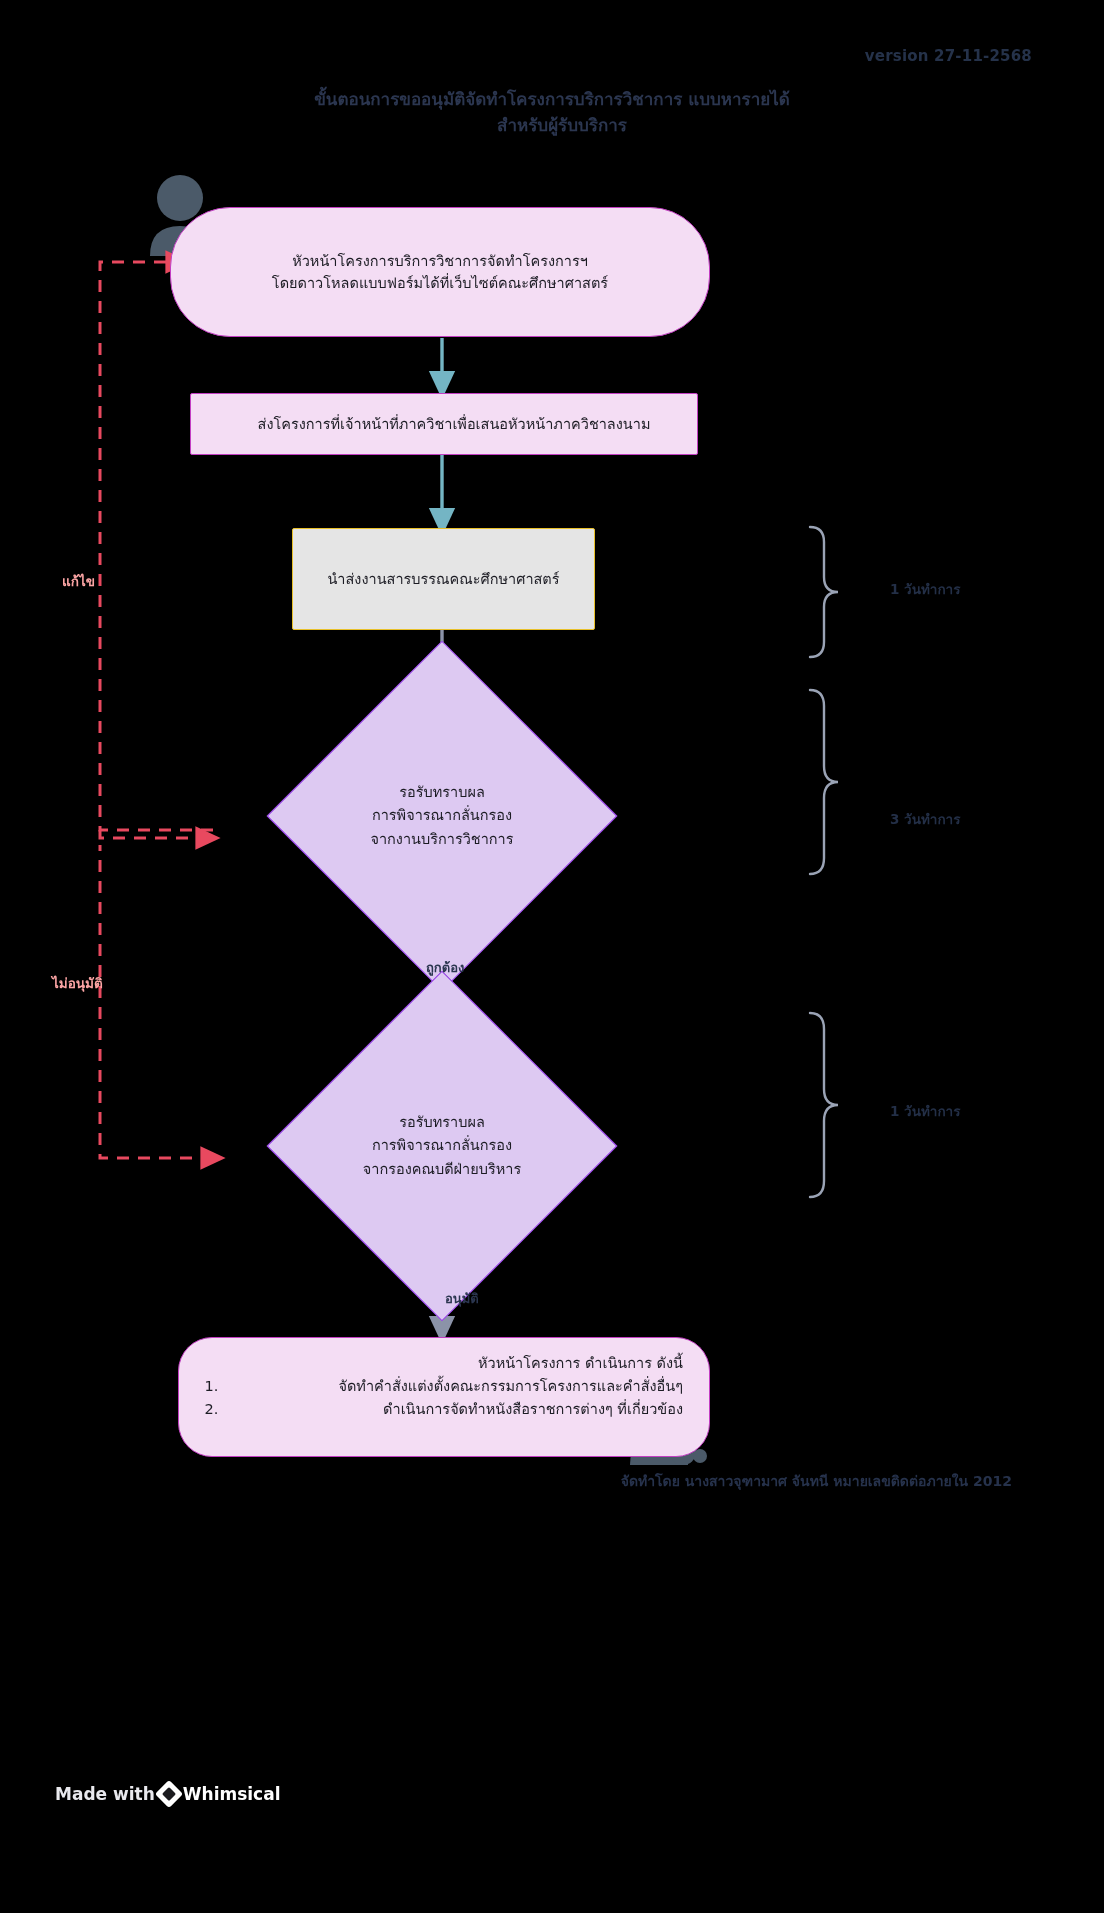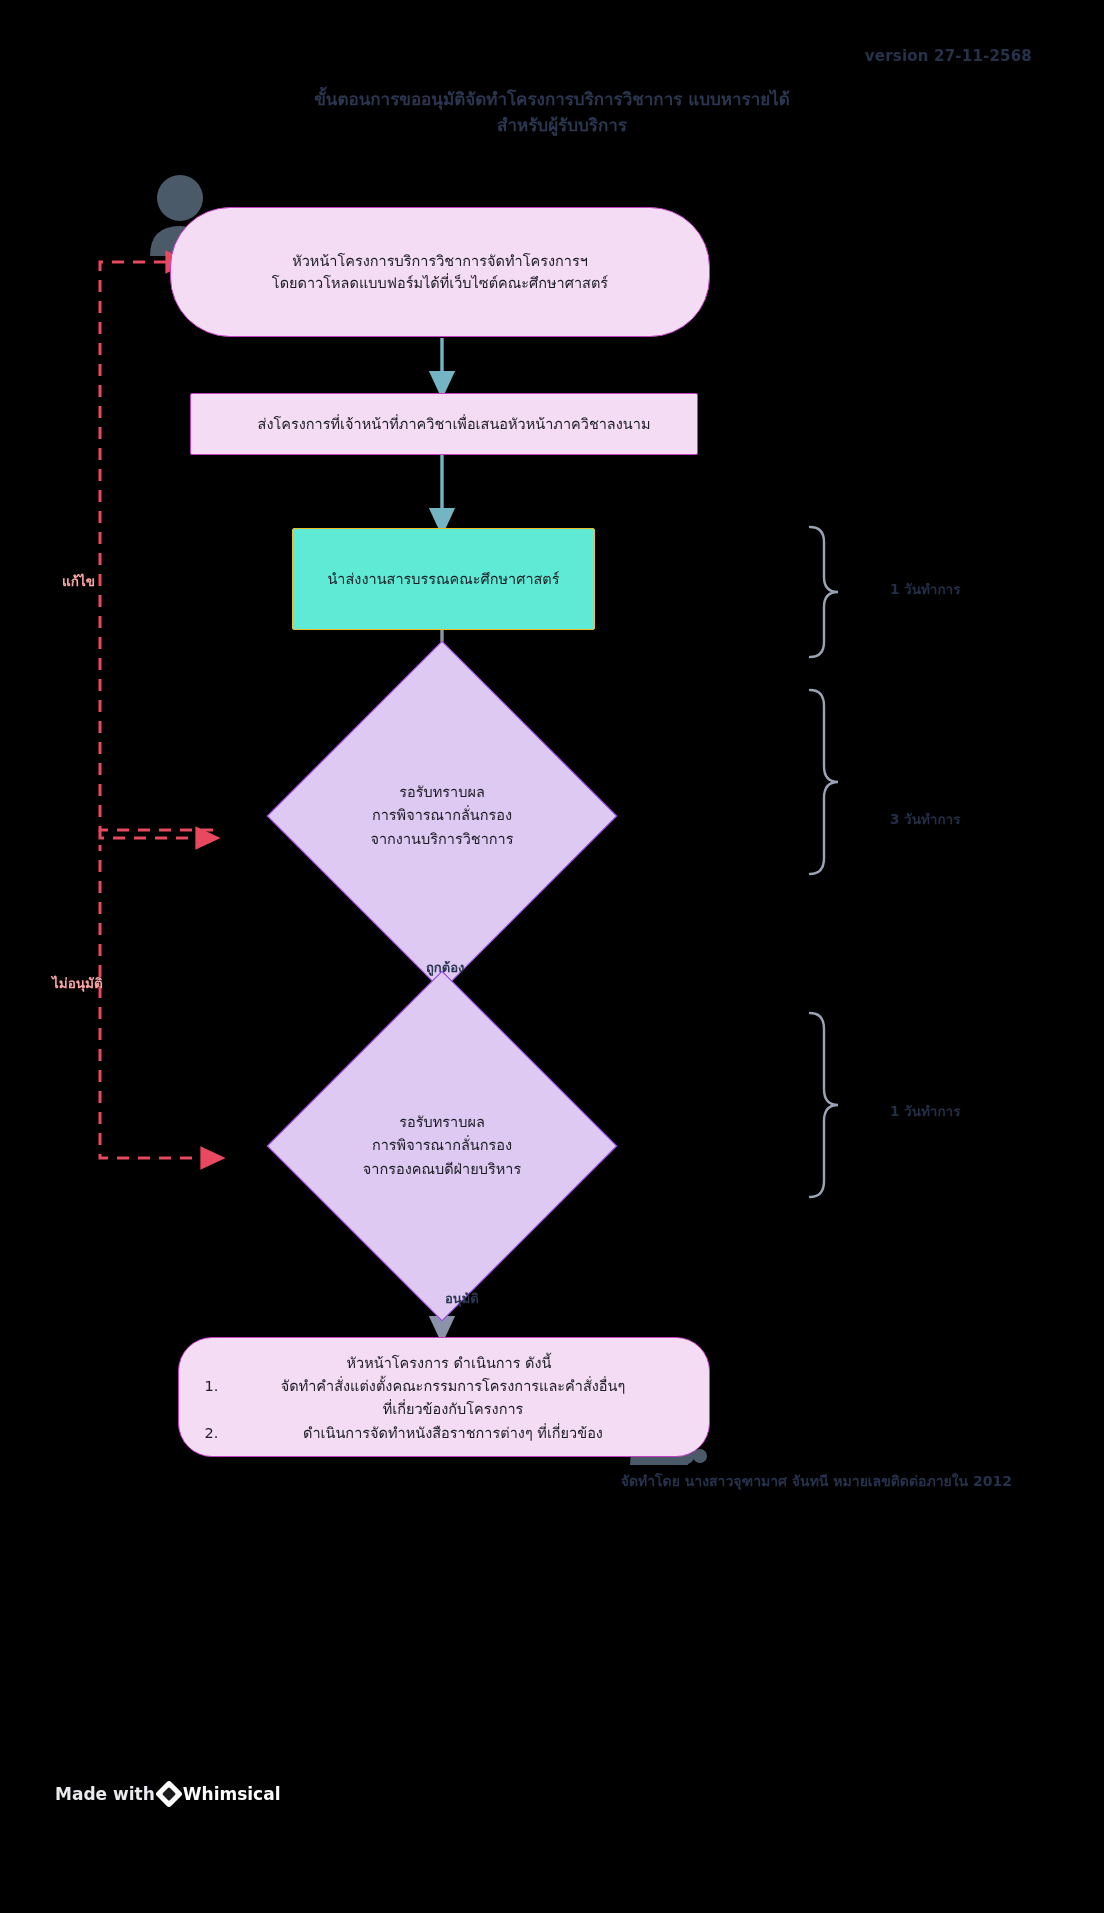--- a/index.html
+++ b/index.html
@@ -56,21 +56,21 @@
     border: 1.6px solid #c33ec3;
     border-radius: 60px;
   }
   .rect {
     background: #f4ddf4;
     border: 1.6px solid #c33ec3;
     border-radius: 2px;
     padding-left: 20px;
   }
   .yellowbox {
-    background: #5eead4;
+    background: #e5e5e5;
     border: 1.8px solid #e8c02a;
     border-radius: 2px;
   }
   .diamond-wrap { }
   .diamond-shape {
     position: absolute;
     inset: 0;
     background: #ddc9f2;
     border: 1.6px solid #8a2be2;
     transform: rotate(45deg);
@@ -88,21 +88,21 @@
   }
   .listbox {
     background: #f4ddf4;
     border: 1.6px solid #c33ec3;
     border-radius: 34px;
     box-sizing: border-box;
     color: #1c1c24;
     font-size: 14.5px;
     line-height: 1.6;
     padding: 14px 26px 0 22px;
-    text-align: center;
+    text-align: right;
   }
   .listbox .hd { padding-left: 14px; }
   .listbox ol {
     margin: 0; padding-left: 22px;
   }
   .listbox ol li { margin: 0; }
   .listbox .sub { padding-left: 22px; }
 
   
   .edge-label {
@@ -248,21 +248,20 @@
     </div>
   </div>
 
   <div class="abs listbox" style="left:178px; top:1337px; width:532px; height:120px;">
     <div class="hd">หัวหน้าโครงการ ดำเนินการ ดังนี้</div>
     <ol>
       <li>
         <span>จัดทำคำสั่งแต่งตั้งคณะกรรมการโครงการและคำสั่งอื่นๆ</span>
       </li>
     </ol>
-    <div class="sub">ที่เกี่ยวข้องกับโครงการ</div>
     <ol start="2">
       <li>
         <span>ดำเนินการจัดทำหนังสือราชการต่างๆ ที่เกี่ยวข้อง</span>
       </li>
     </ol>
   </div>
 
   <div class="abs edge-label" style="left:426px; top:957px;">ถูกต้อง</div>
 
   <div class="abs edge-label" style="left:445px; top:1288px;">อนุมัติ</div>

